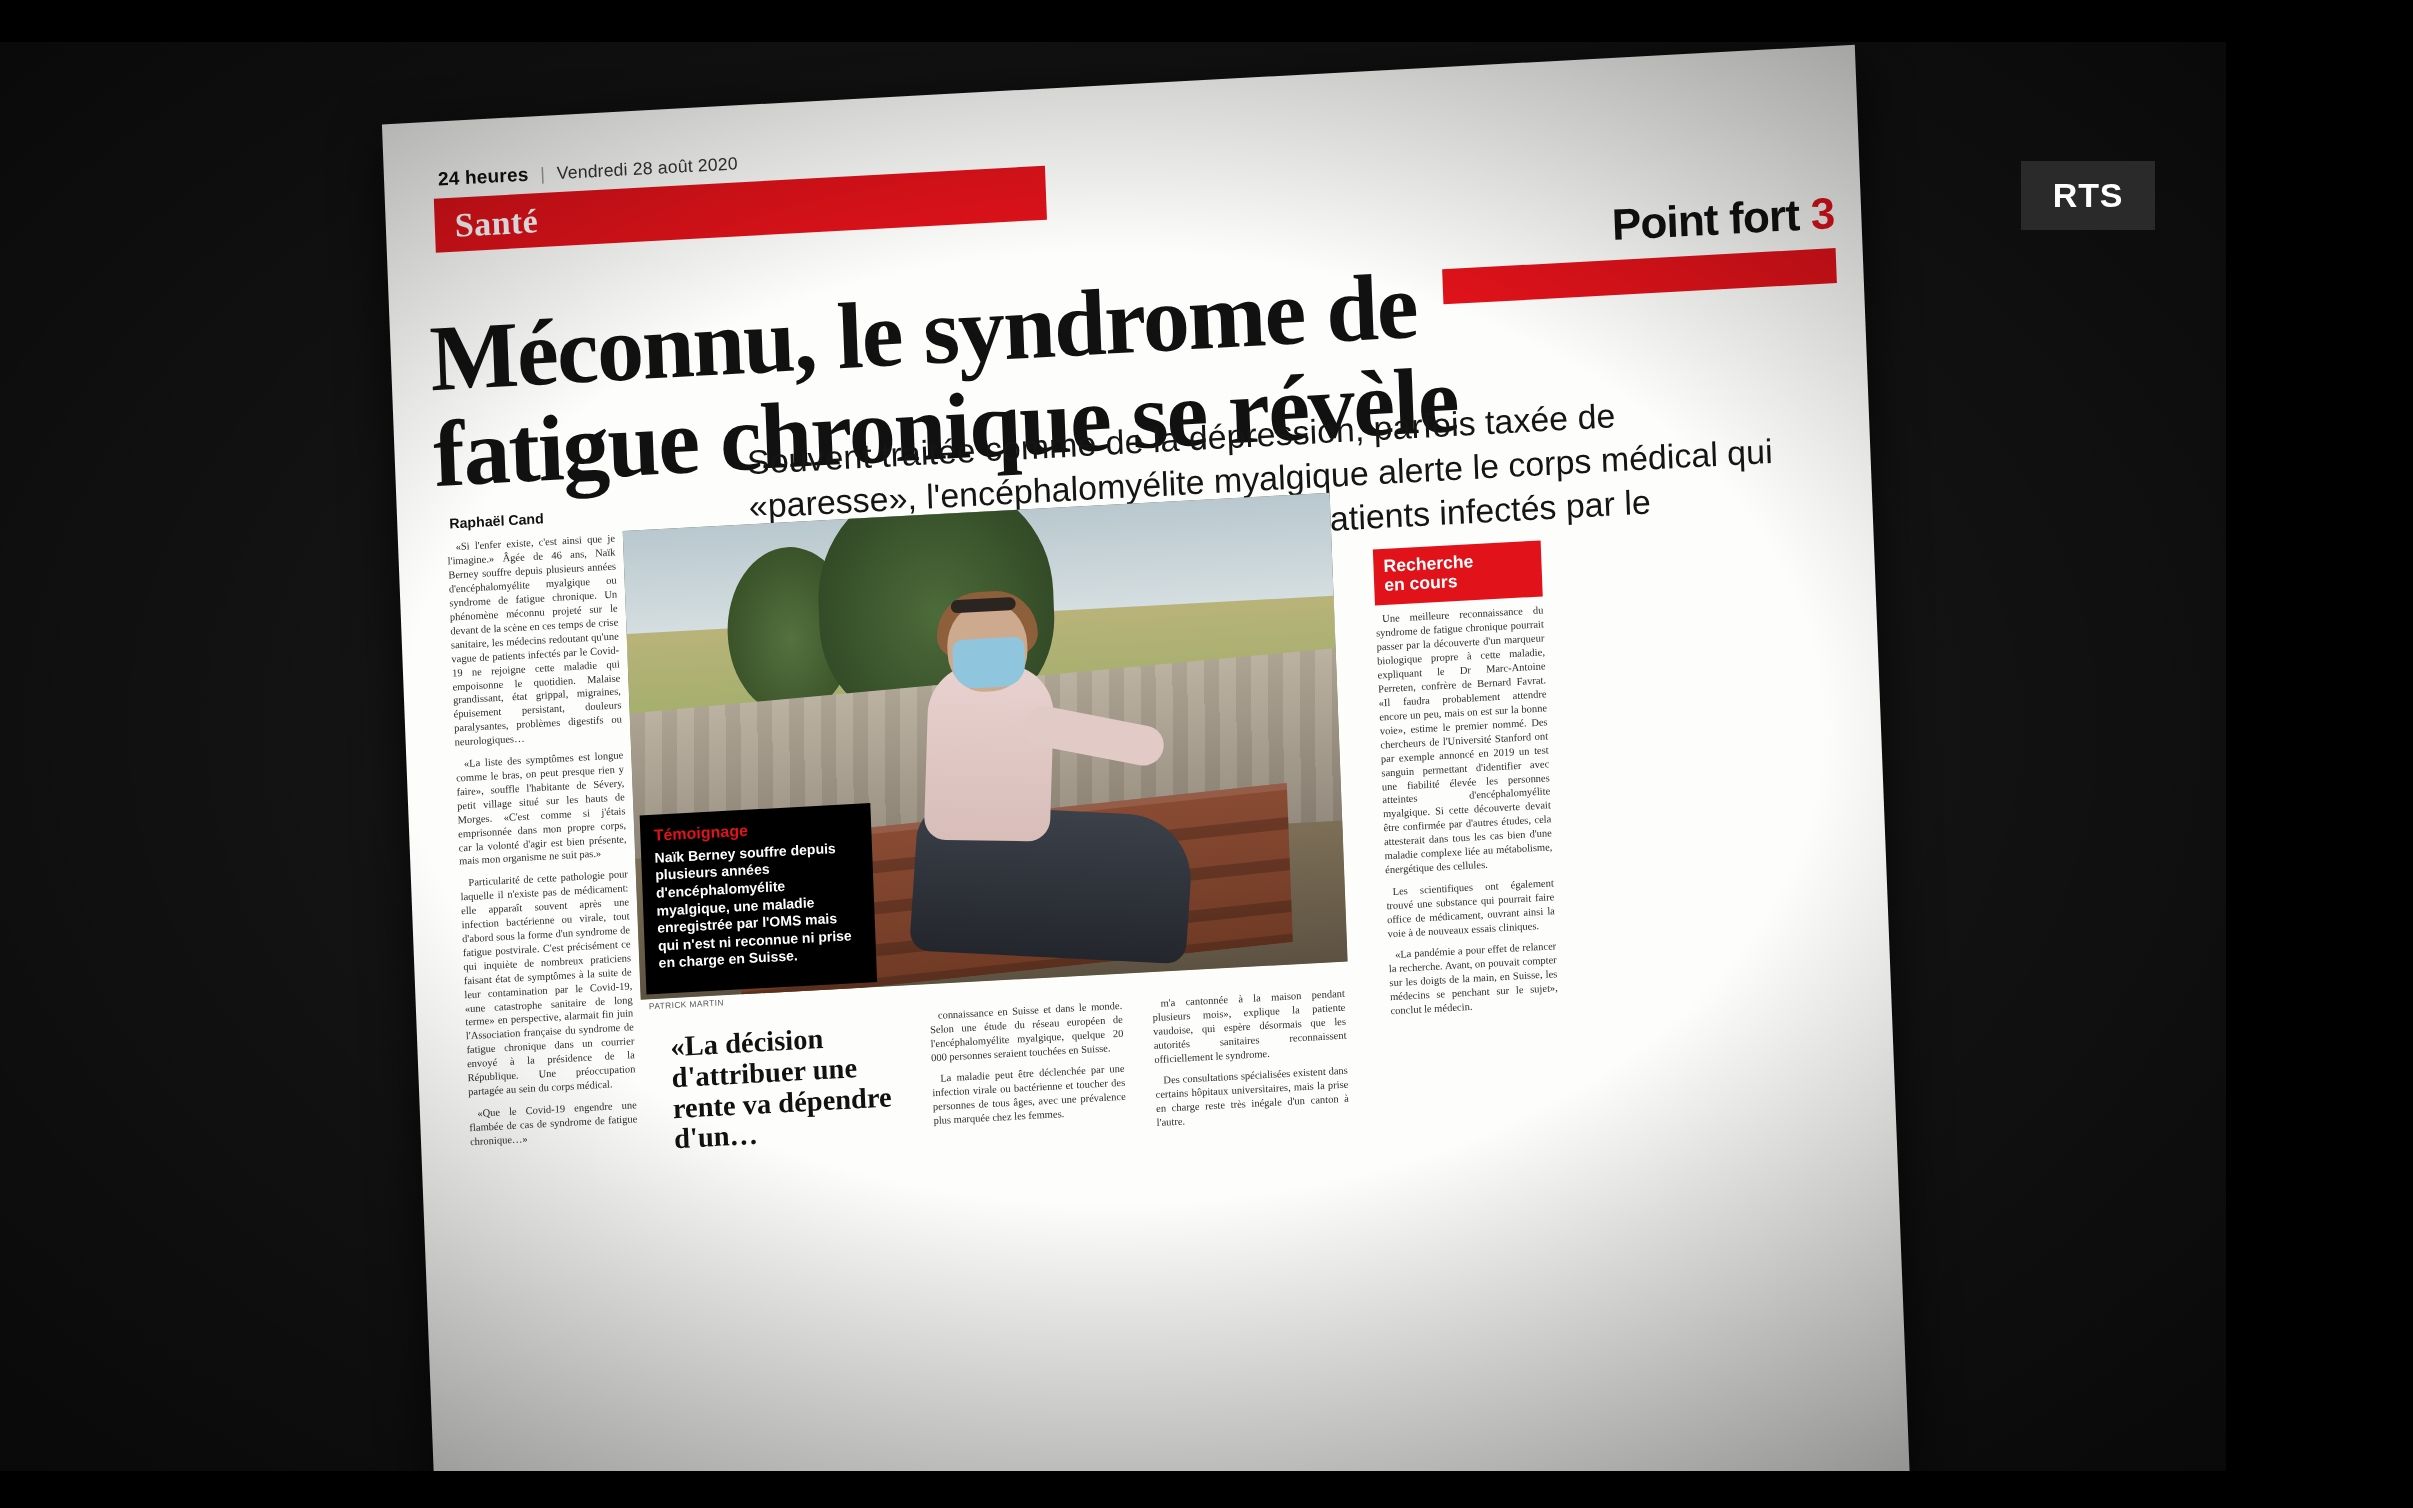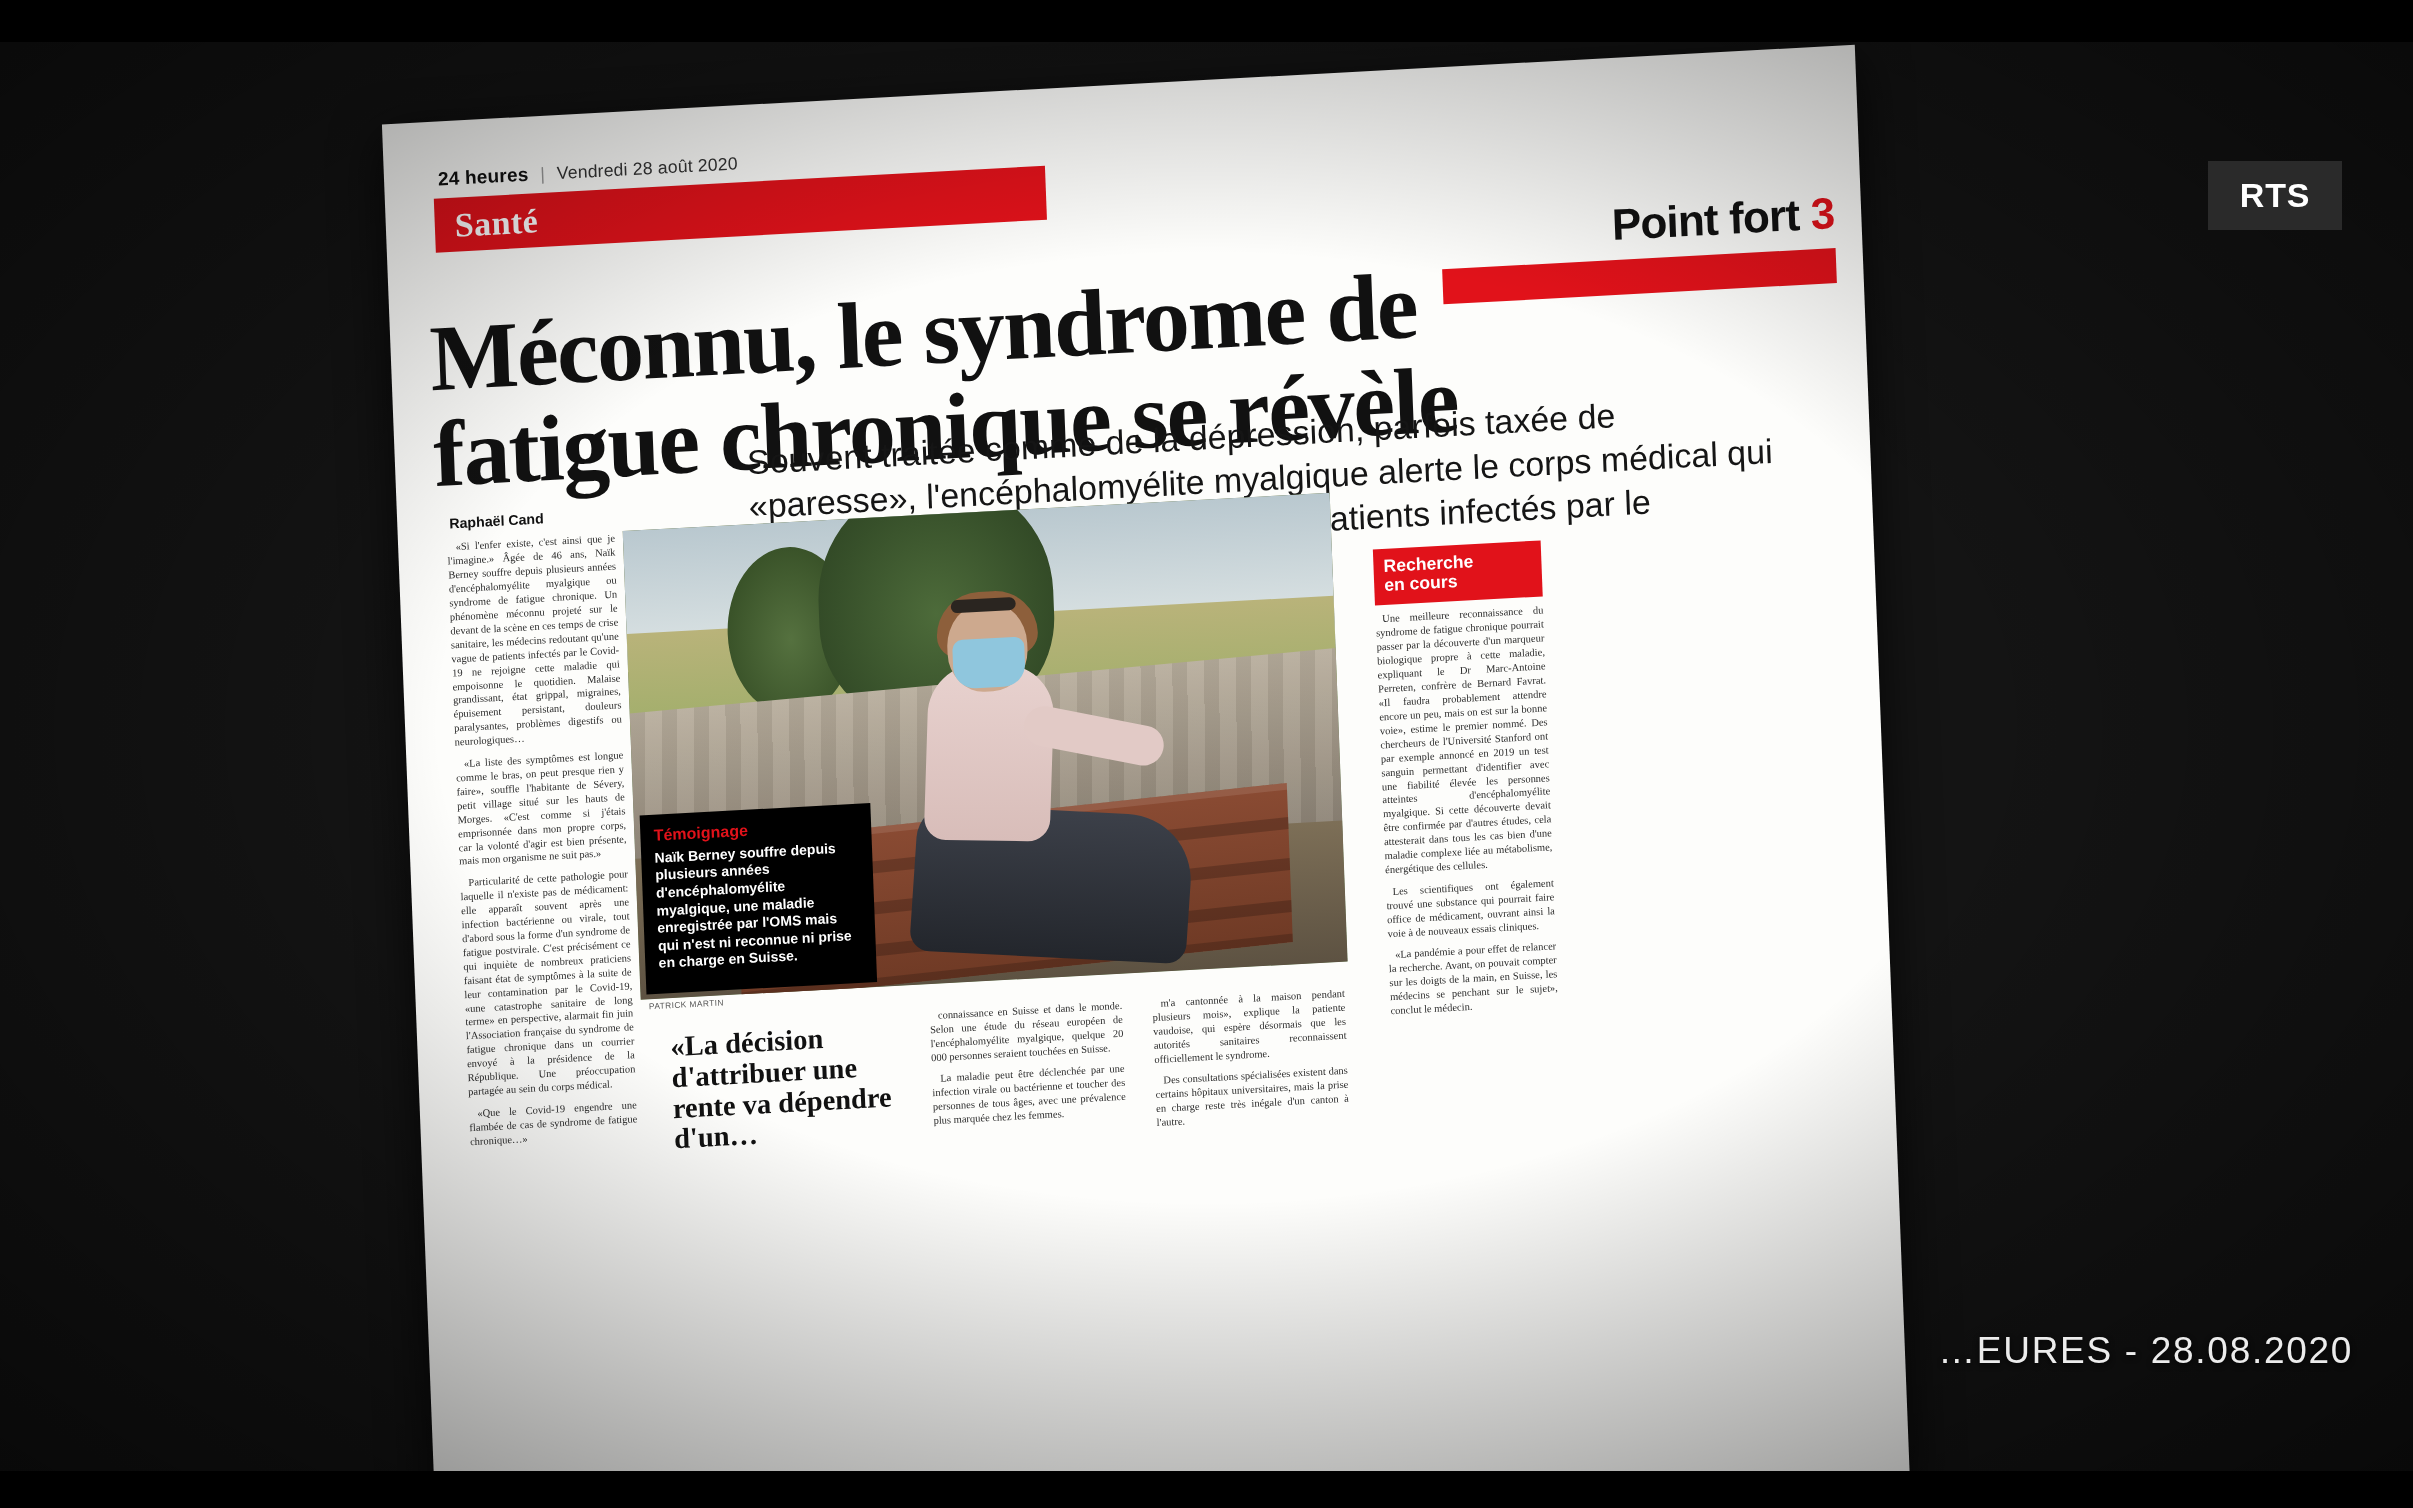--- a/index.html
+++ b/index.html
@@ -18,21 +18,21 @@
     height: 1508px;
     background: #000;
     overflow: hidden;
   }
 
   
   .video-area {
     position: absolute;
     left: 0;
     top: 40px;
-    width: 2413px;
+    width: 2226px;
     height: 1433px;
     background: #141414;
     overflow: hidden;
   }
 
   
   .paper-wrap {
     position: absolute;
     left: 402px;
     top: 8.4px;
@@ -493,20 +493,19 @@
 
       </div>
     </div>
 
     <div class="vignette"></div>
 
     <div class="rts-logo">
       <span>RTS</span>
     </div>
 
-    <div class="lower-third">…EURES - 28.08.2020</div>
 
   </div>
 
   <div class="letterbox-top"></div>
   <div class="letterbox-bottom"></div>
 </div>
 
 
 </body></html>

